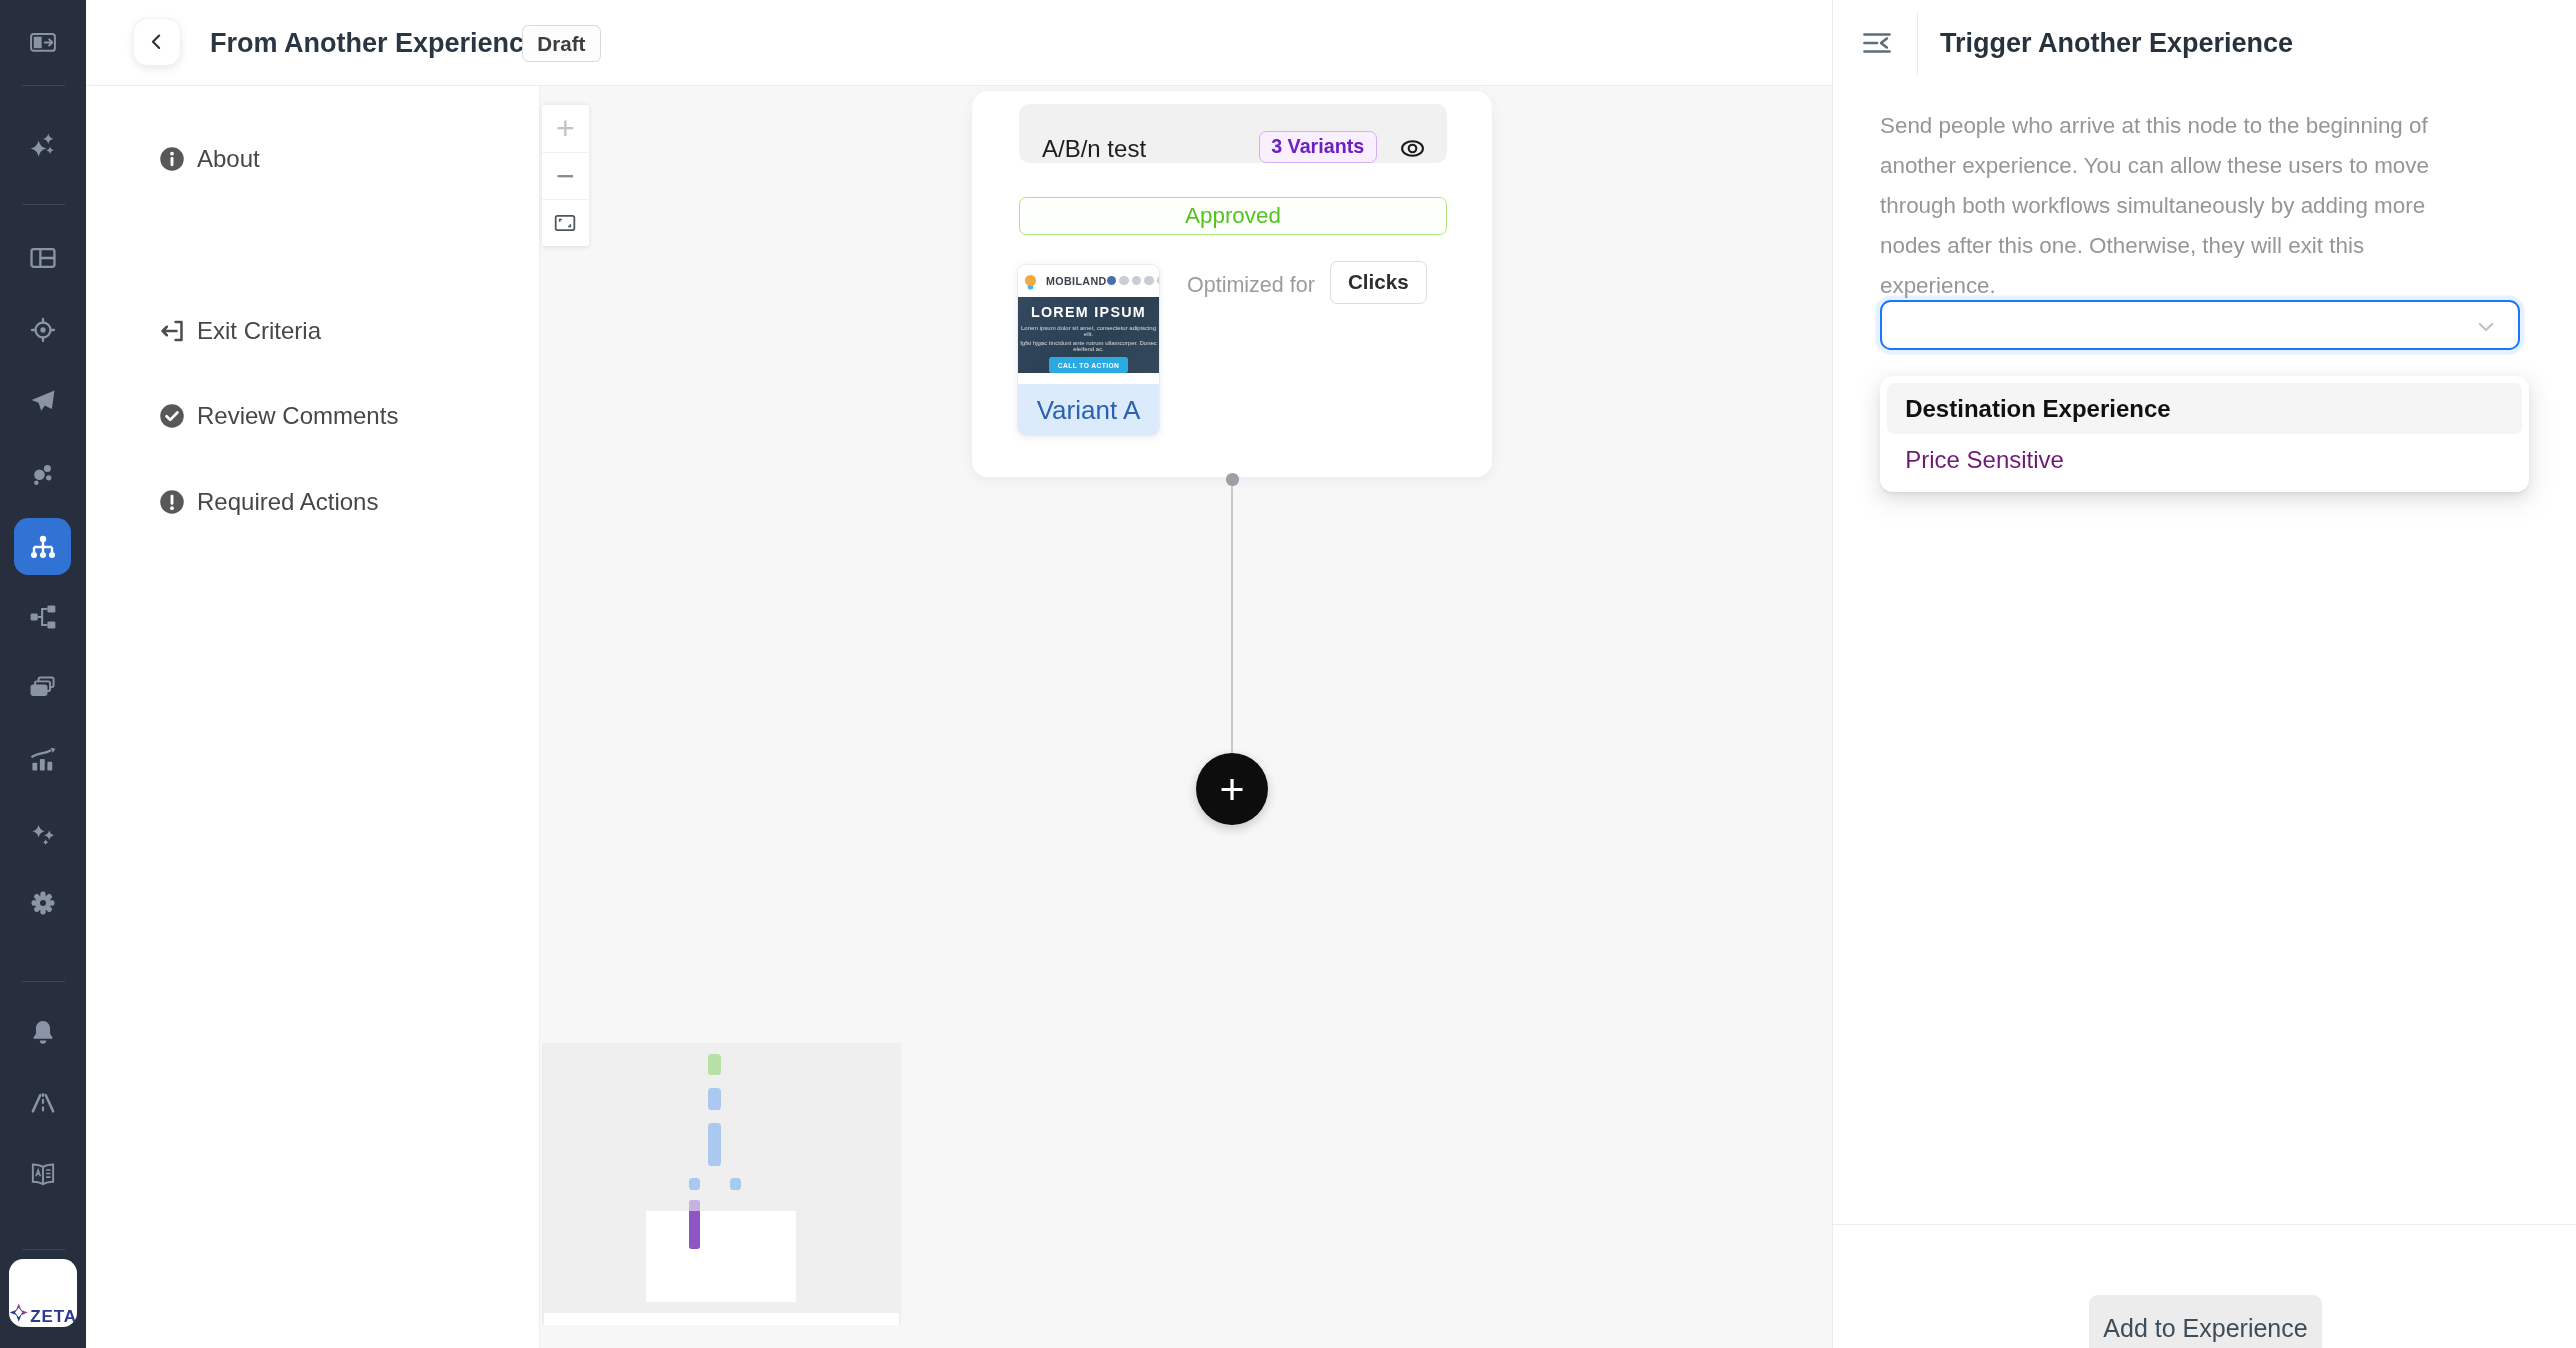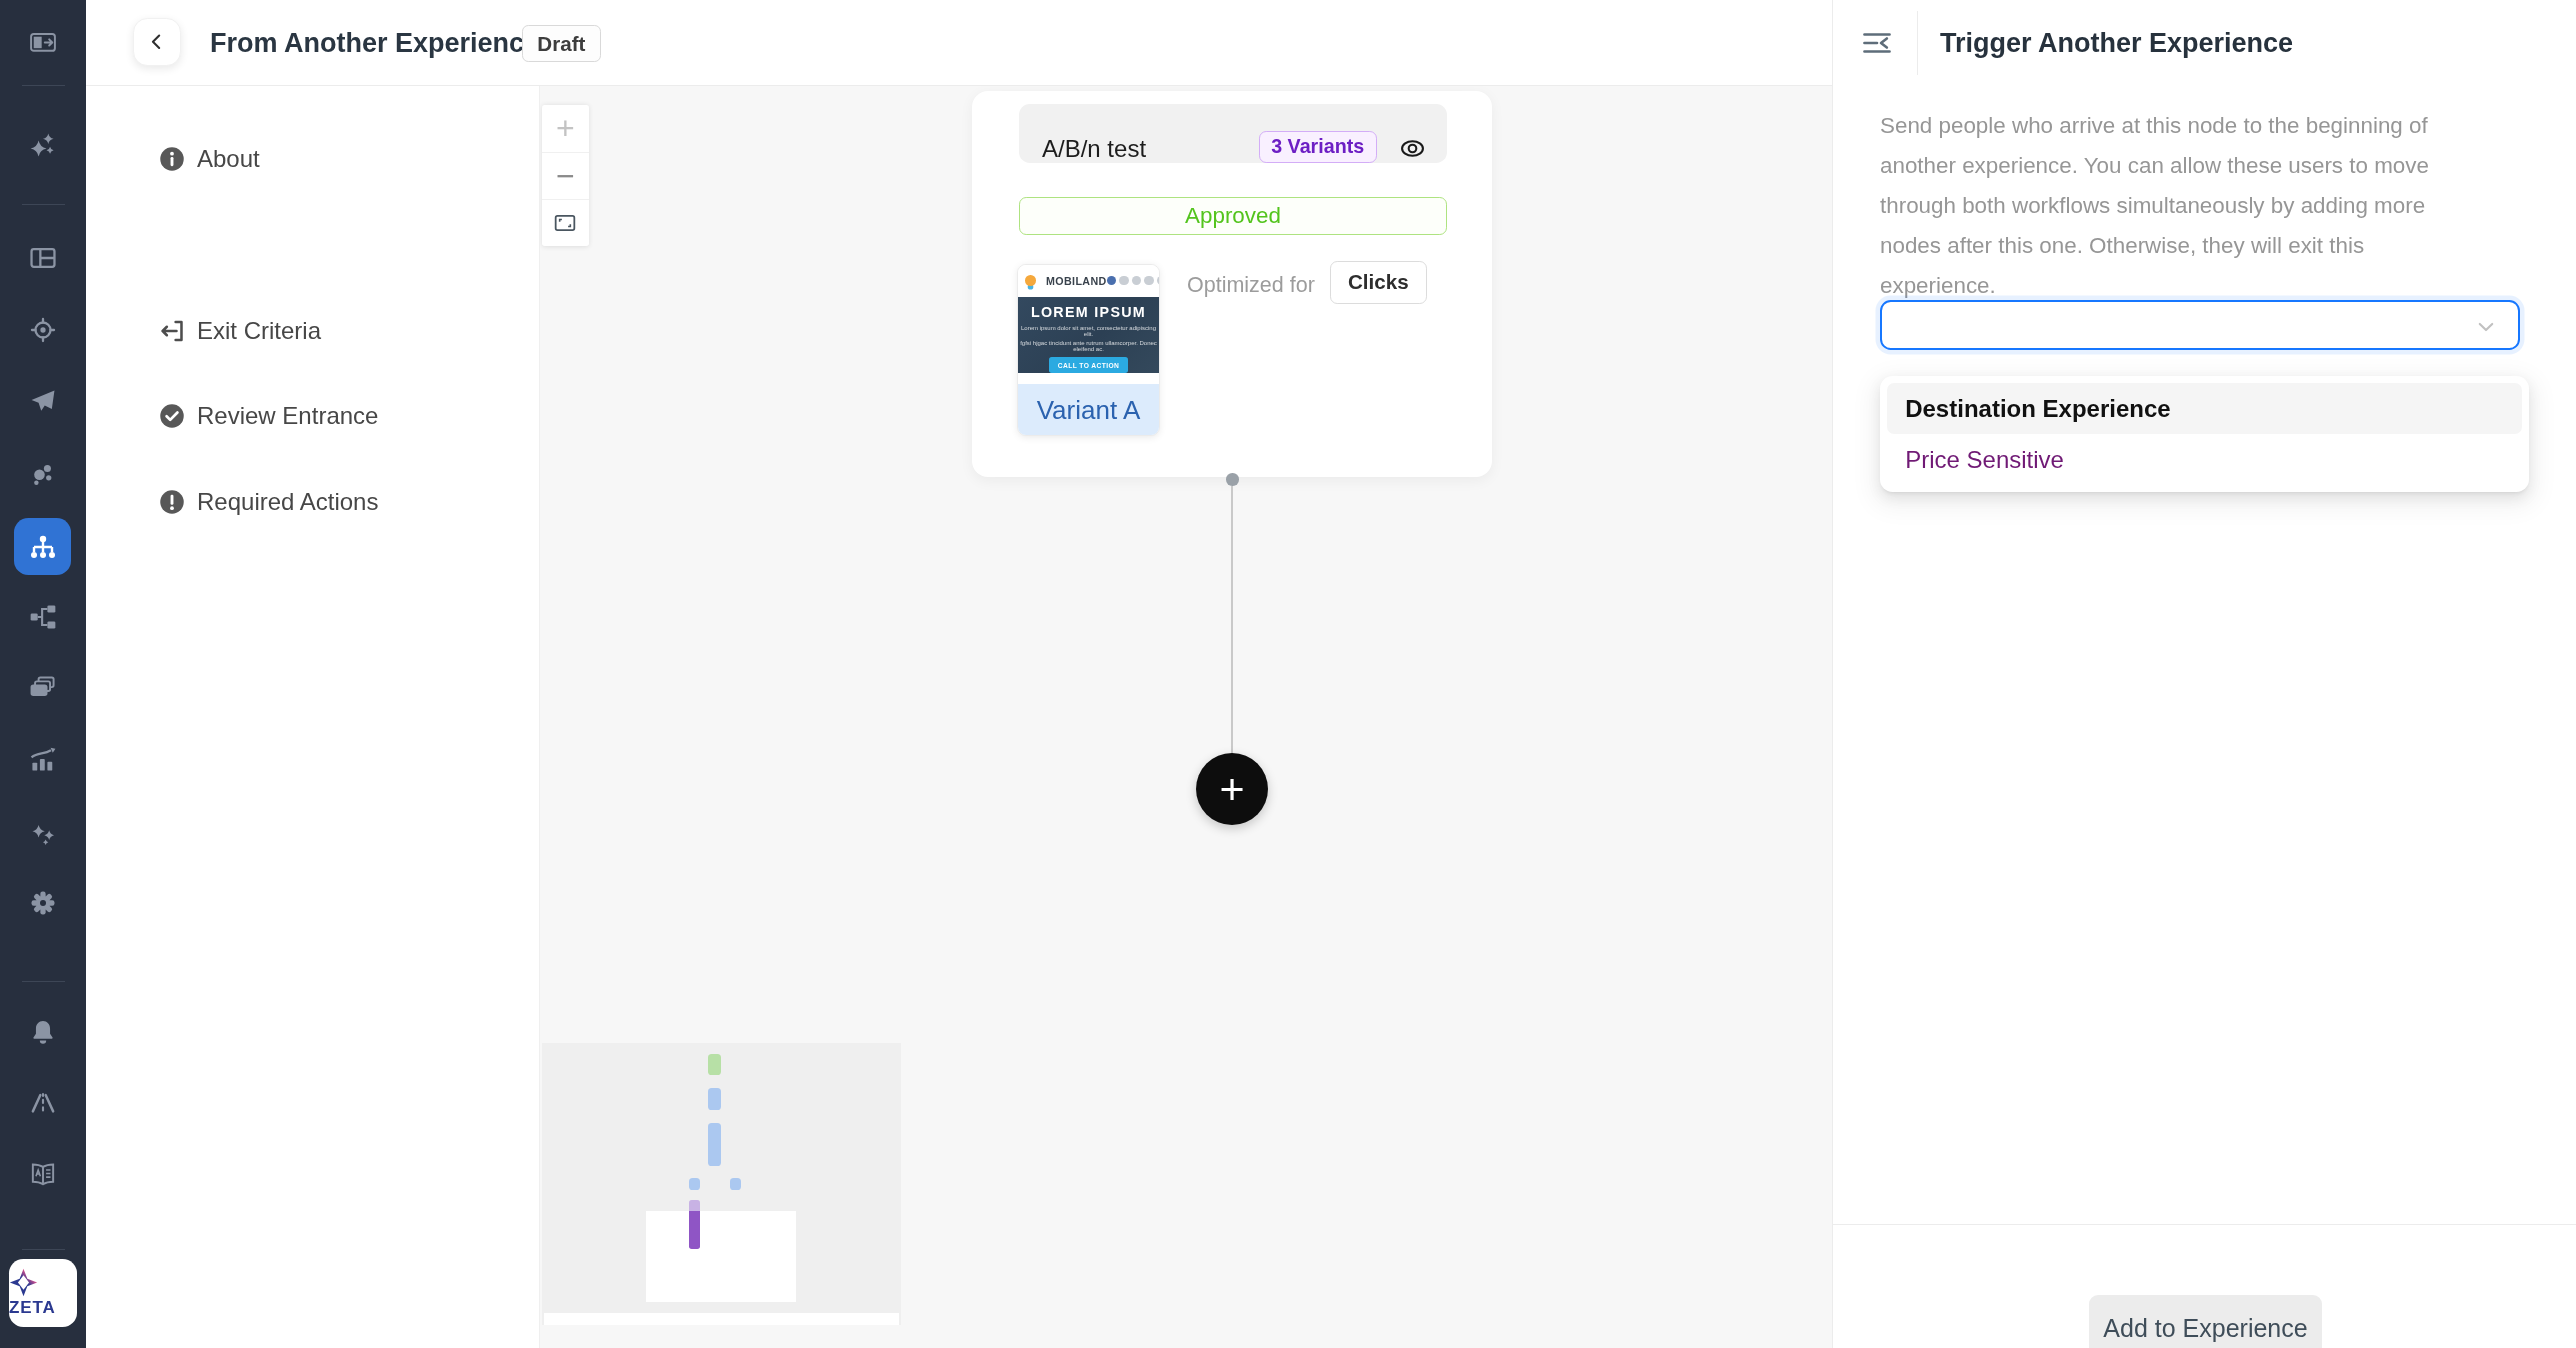--- a/index.html
+++ b/index.html
@@ -10,21 +10,21 @@
     -webkit-font-smoothing:antialiased;
   }
 
   
   .app-sidebar { position:absolute; left:0; top:0; width:86px; height:1349px; background:#272f3e; z-index:40; }
   .sb-icon { position:absolute; left:50%; transform:translateX(-50%); width:30px; height:30px; color:#8b94a4; cursor:pointer; }
   .sb-icon svg { width:100%; height:100%; display:block; }
   .sb-divider { position:absolute; left:21.5px; width:43px; height:0.9px; background:#3d4656; }
   .sb-active-tile { position:absolute; left:14.3px; top:518px; width:57px; height:57px; background:#3073d4; border-radius:14.3px; display:flex; align-items:center; justify-content:center; }
   .sb-active-tile svg { width:34px; height:34px; color:#ffffff; }
-  .zeta-tile { position:absolute; left:9px; top:1259px; width:68px; height:68px; background:#ffffff; border-radius:14.3px; display:flex; flex-direction:column; align-items:flex-start; justify-content:center; gap:1.8px; }
+  .zeta-tile { position:absolute; left:9px; top:1259px; width:68px; height:68px; background:#ffffff; border-radius:14.3px; display:flex; flex-direction:row; align-items:flex-end; justify-content:center; gap:1.8px; }
   .zeta-tile svg { width:29px; height:29px; }
   .zeta-word { font-size:17px; font-weight:bold; letter-spacing:0.9px; color:#2b3990; }
 
   
   .main-header { position:absolute; left:86px; top:0; width:1746px; height:86px; background:#fff; border-bottom:0.9px solid #ececec; z-index:30; }
   .back-button { position:absolute; left:47px; top:18px; width:48px; height:48px; border-radius:14.3px; background:#fff; border:0.9px solid #f1f1f1; box-shadow:0 2.7px 9px rgba(0,0,0,.09); display:flex; align-items:center; justify-content:center; cursor:pointer; }
   .back-button svg { width:21.5px; height:21.5px; }
   .header-title { position:absolute; left:124px; top:0; height:86px; line-height:86px; font-size:27px; font-weight:bold; color:#2a3642; }
   .draft-badge { position:absolute; left:436px; top:25px; height:37px; padding:0 14.3px; border:1.8px solid #d9d9d9; border-radius:6.3px; background:#fdfdfd; font-size:20.6px; font-weight:600; color:#3d3d3d; display:flex; align-items:center; }
 
@@ -277,21 +277,21 @@
         <path d="M19.5 5.5H26v20h-6.5"></path>
         <path d="M20.5 15.5H5M9.8 10.8 5.1 15.5l4.7 4.7"></path>
       </svg>
     <span>Exit Criteria</span>
   </div>
   <div class="nav-item" style="top:301px">
     <svg viewBox="0 0 31 31">
         <circle cx="15.5" cy="15.5" r="13" fill="#585858"></circle>
         <path d="M9.5 15.8l4 4 8-8.2" fill="none" stroke="#fff" stroke-width="3" stroke-linecap="round" stroke-linejoin="round"></path>
       </svg>
-    <span>Review Entrance</span>
+    <span>Review Comments</span>
   </div>
   <div class="nav-item" style="top:387px">
     <svg viewBox="0 0 31 31">
         <circle cx="15.5" cy="15.5" r="13" fill="#585858"></circle>
         <rect x="13.9" y="7.5" width="3.2" height="11" rx="1.4" fill="#fff"></rect>
         <circle cx="15.5" cy="22.3" r="2.1" fill="#fff"></circle>
       </svg>
     <span>Required Actions</span>
   </div>
 </aside>

